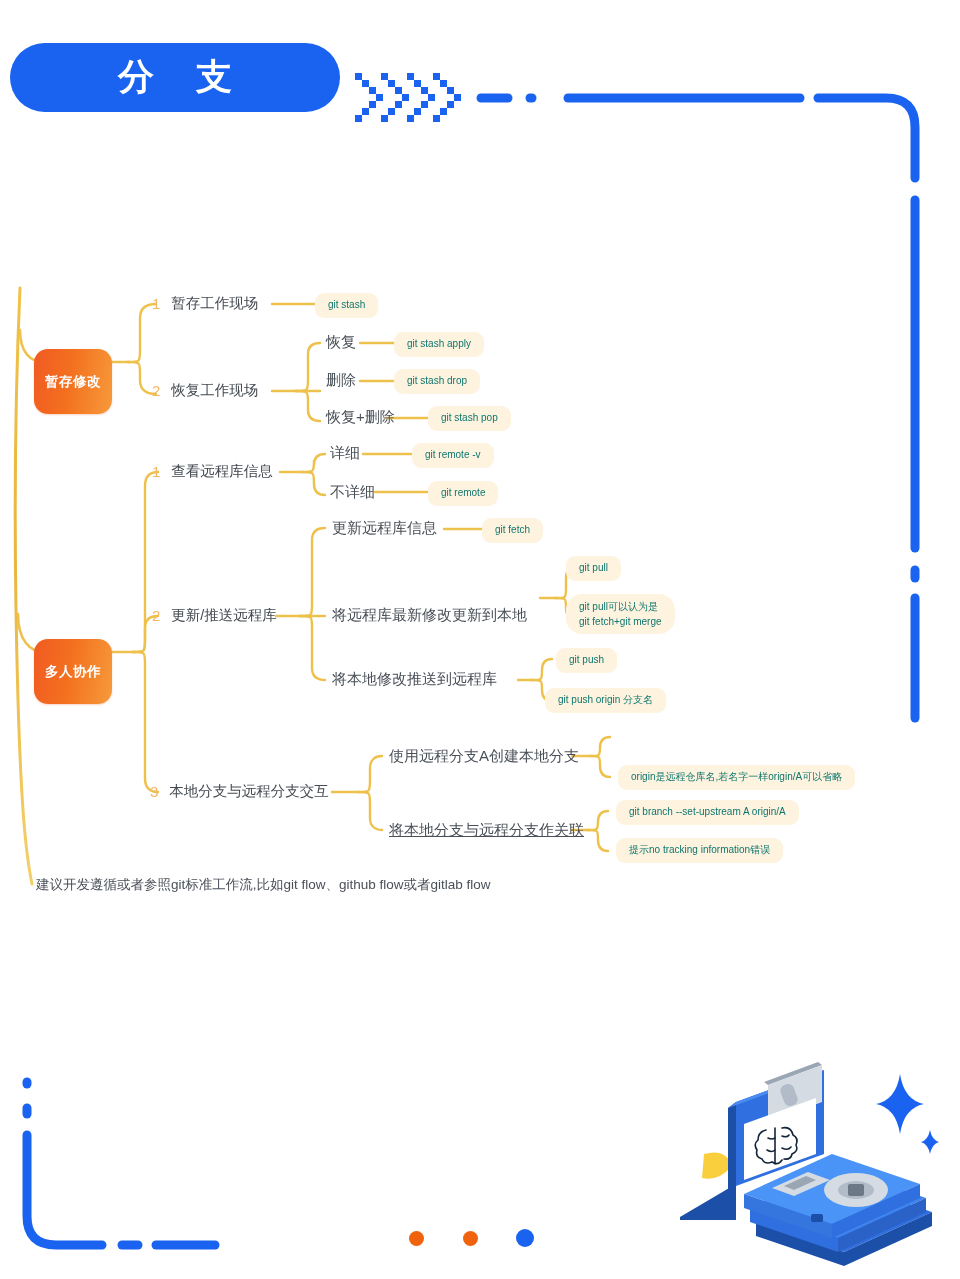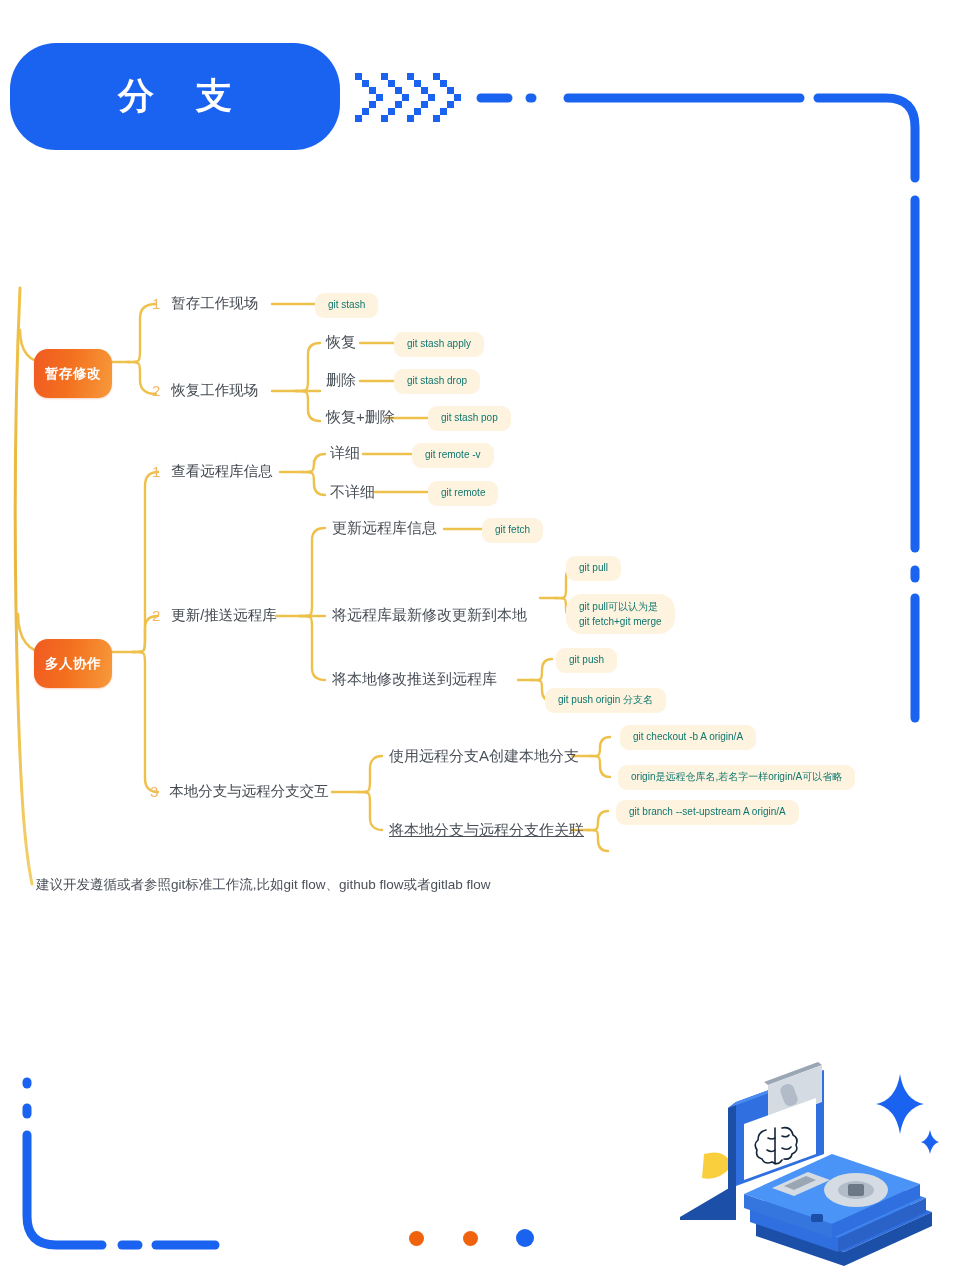--- a/index.html
+++ b/index.html
@@ -9,36 +9,36 @@
     font-family:"Liberation Sans","DejaVu Sans",sans-serif;
     position:relative;overflow:hidden;
     -webkit-font-smoothing:antialiased;
   }
   .canvas{position:absolute;inset:0;}
   svg.deco{position:absolute;left:0;top:0;width:960px;height:1279px;pointer-events:none;}
   svg.tree{position:absolute;left:0;top:0;width:960px;height:1279px;}
 
   
   .title-pill{
-    position:absolute;left:10px;top:43px;width:330px;height:107px;
+    position:absolute;left:10px;top:43px;width:330px;height:69px;
     background:#1a63f0;border-radius:46px;
     display:flex;align-items:center;justify-content:center;
   }
   .title-pill span{
     color:#ffffff;font-size:36px;font-weight:bold;letter-spacing:16px;
     text-indent:16px;
   }
 
   
   .badge{
     position:absolute;height:41px;border-radius:14px;
     background:linear-gradient(100deg,#f15a22 0%,#f3701f 45%,#f79a3c 100%);
     color:#fff;font-size:13.5px;font-weight:bold;letter-spacing:.5px;
     display:flex;align-items:center;justify-content:center;
-    padding:4px 11px;white-space:nowrap;
+    padding:12px 11px;white-space:nowrap;
     box-shadow:0 1px 2px rgba(241,90,34,.25);
   }
   #badge-0{left:34px;top:349px;}
   #badge-1{left:34px;top:639px;}
 
   
   .lvl1{position:absolute;display:flex;align-items:center;white-space:nowrap;}
   .lvl1 .num{
     color:#f5b661;font-size:15px;font-weight:normal;margin-right:11px;
     min-width:8px;text-align:center;
@@ -267,25 +267,25 @@
   <div class="lvl2" style="left:332px;top:670px;">将本地修改推送到远程库</div>
   <div class="cmd" style="left:556px;top:648px;">git push</div>
   <div class="cmd" style="left:545px;top:688px;">git push origin 分支名</div>
 
   <div class="lvl1" style="left:150px;top:782px;">
     <span class="num">3</span>
     <span class="txt">本地分支与远程分支交互</span>
   </div>
 
   <div class="lvl2" style="left:389px;top:747px;">使用远程分支A创建本地分支</div>
-  <div class="cmd" style="left:620px;top:725px;">git checkout -b A origin/A</div>
   <div class="cmd" style="left:618px;top:765px;">origin是远程仓库名,若名字一样origin/A可以省略</div>
 
   <div class="lvl2" style="left:389px;top:821px;text-decoration:underline;">将本地分支与远程分支作关联</div>
   <div class="cmd" style="left:616px;top:800px;">git branch --set-upstream A origin/A</div>
+  <div class="cmd" style="left:616px;top:838px;">提示no tracking information错误</div>
 
   <div class="note">建议开发遵循或者参照git标准工作流,比如git flow、github flow或者gitlab flow</div>
 
   <div class="dot" id="dot-0"></div>
   <div class="dot" id="dot-1"></div>
   <div class="dot" id="dot-2"></div>
 
   <svg class="illus" viewBox="0 0 312 217">
 
     <path d="M32 155 L88 122 L88 158 L32 158 Z" fill="#1b4fa8"></path>

